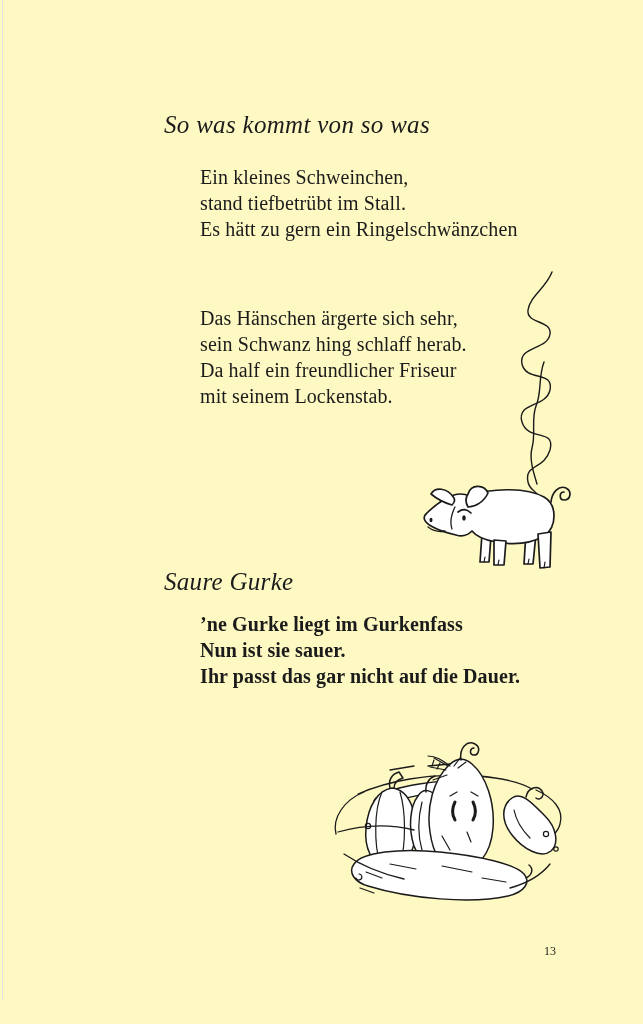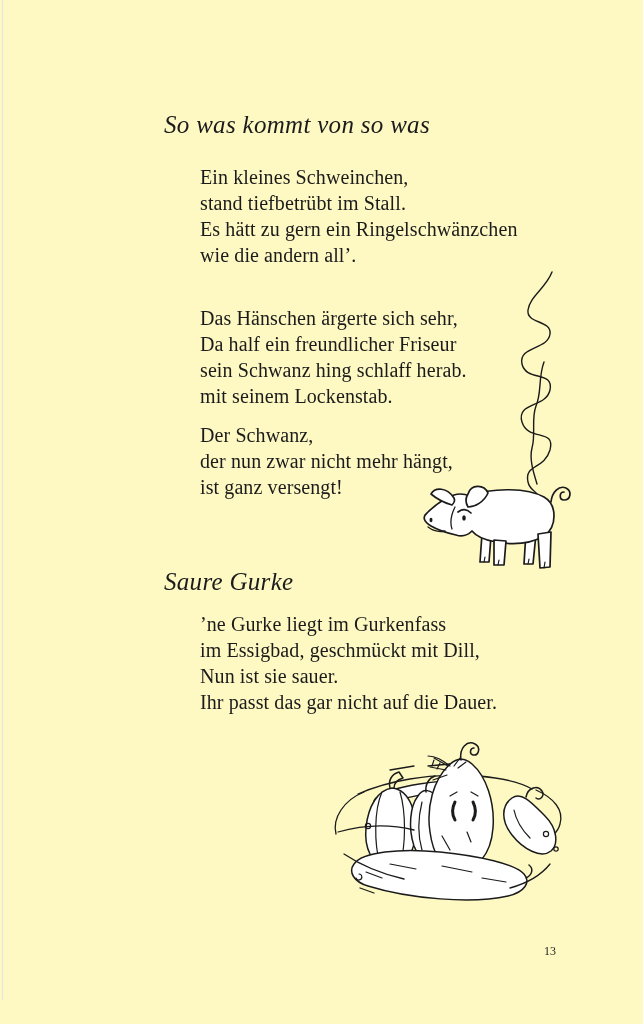--- a/index.html
+++ b/index.html
@@ -52,35 +52,29 @@
 <div class="page">
 
   <div class="scan-edge"></div>
 
   <h2 class="poem-title" style="top:111px;">So was kommt von so was</h2>
 
   <div class="stanza" style="top:164px;">
     <div>Ein kleines Schweinchen,</div>
     <div>stand tiefbetrübt im Stall.</div>
     <div>Es hätt zu gern ein Ringelschwänzchen</div>
-    <div>wie die andern all’.</div>
   </div>
 
   <div class="stanza" style="top:305px;">
     <div>Das Hänschen ärgerte sich sehr,</div>
+    <div>sein Schwanz hing schlaff herab.</div>
     <div>Da half ein freundlicher Friseur</div>
-    <div>sein Schwanz hing schlaff herab.</div>
     <div>mit seinem Lockenstab.</div>
   </div>
 
-  <div class="stanza" style="top:422px;">
-    <div>Der Schwanz,</div>
-    <div>der nun zwar nicht mehr hängt,</div>
-    <div>ist ganz versengt!</div>
-  </div>
 
   <svg class="illus" style="left:510px; top:266px;" width="56" height="232" viewBox="0 0 56 232" fill="none" stroke="#1b1b1b" stroke-width="1.4" stroke-linecap="round">
     <path d="M 42,6 C 36,22 20,30 18,44 C 16,58 42,54 40,68 C 38,84 8,80 12,98
          C 16,116 44,104 40,124 C 36,142 6,136 12,156 C 18,176 46,162 40,184
          C 34,204 14,198 18,216 C 20,225 26,224 28,230"></path>
     <path d="M 34,96 C 28,112 32,126 26,140 C 21,153 26,168 22,182 C 19,194 24,208 27,218"></path>
   </svg>
 
   <svg class="illus" style="left:418px; top:482px;" width="158" height="92" viewBox="0 0 158 92" fill="none" stroke="#1b1b1b" stroke-width="1.7" stroke-linecap="round" stroke-linejoin="round">
 
@@ -105,23 +99,22 @@
     <ellipse cx="46" cy="36" rx="1.8" ry="2.8" fill="#1b1b1b" stroke="none"></ellipse>
 
     <path stroke-width="1.3" d="M 37,25 C 33,33 32,41 34,47"></path>
 
     <ellipse cx="13" cy="38" rx="1.5" ry="2.2" fill="#1b1b1b" stroke="none"></ellipse>
     <path stroke-width="1.3" d="M 10,45 Q 18,51 27,49"></path>
   </svg>
 
   <h2 class="poem-title" style="top:568px;">Saure Gurke</h2>
 
-  <div class="stanza" style="top:611px;">
+  <div class="stanza" style="top:611px;font-weight:bold;">
     <div>’ne Gurke liegt im Gurkenfass</div>
-    <div>im Essigbad, geschmückt mit Dill,</div>
     <div>Nun ist sie sauer.</div>
     <div>Ihr passt das gar nicht auf die Dauer.</div>
   </div>
 
   <svg class="illus" style="left:330px; top:736px;" width="236" height="174" viewBox="0 0 236 174" fill="none" stroke="#1b1b1b" stroke-width="1.5" stroke-linecap="round" stroke-linejoin="round">
 
     <g stroke-width="1.3">
       <path d="M 28,58 C 60,44 100,38 130,40"></path>
       <path d="M 148,40 C 172,42 190,46 202,53"></path>
       <path d="M 6,98 C 2,82 14,64 34,56"></path>

